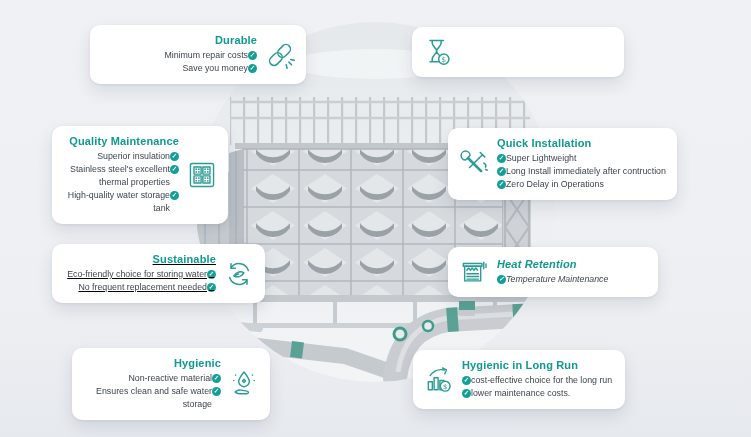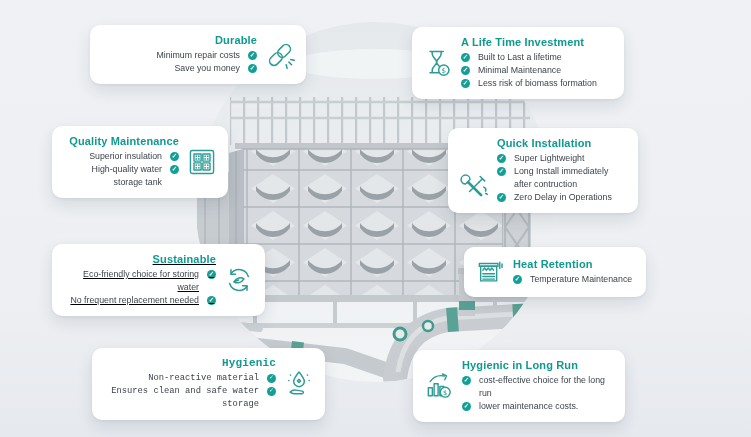--- a/index.html
+++ b/index.html
@@ -31,21 +31,21 @@
   .icon{flex:0 0 auto;width:32px;height:32px;display:flex;align-items:center;justify-content:center;}
   .icon svg{width:32px;height:32px;display:block;}
   .tcol{display:flex;flex-direction:column;flex:1;min-width:0;}
   .align-right .tcol{align-items:flex-end;text-align:right;}
   .align-left  .tcol{align-items:flex-start;text-align:left;}
   .title{
     font-weight:bold;font-size:11px;letter-spacing:.15px;
     color:var(--accent);margin-bottom:3px;white-space:nowrap;
   }
   .bullet{
-    display:flex;align-items:flex-start;gap:8px;
+    display:flex;align-items:flex-start;gap:0;
     font-size:8.8px;line-height:13px;color:var(--ink);
   }
   .check{
     flex:0 0 auto;width:9px;height:9px;border-radius:50%;
     background:var(--check);color:#fff;
     display:flex;align-items:center;justify-content:center;margin-top:2px;
   }
   .check::before{content:"✓";font-size:6.5px;line-height:1;font-weight:bold;}
 </style>
 </head>
@@ -137,42 +137,31 @@
   </div>
 
   <div class="card align-left" style="left:412px;top:27px;width:212px;">
     <span class="icon">
       <svg viewBox="0 0 36 36" fill="none" stroke="#2b9c95" stroke-width="1.7" stroke-linecap="round" stroke-linejoin="round">
         <path d="M9 5h15M9 29h15M11.5 5v3c0 4 5 5.5 5 9s-5 5-5 9v3M21.5 5v3c0 4-5 5.5-5 9s5 5 5 9v3"></path>
         <circle cx="24.5" cy="26" r="5.8" fill="#fff"></circle>
         <text x="24.5" y="29" text-anchor="middle" font-size="8" stroke="none" fill="#2b9c95" font-family="DejaVu Sans, sans-serif">$</text>
       </svg>
     </span>
-    <div class="tcol">
-      <div class="title">A Life Time Investment</div>
-      <div class="bullet">
-          <span class="check"></span>
-          <span>Built to Last a lifetime</span>
-        </div>
-      <div class="bullet">
-          <span class="check"></span>
-          <span>Minimal Maintenance</span>
-        </div>
-      <div class="bullet">
-          <span class="check"></span>
-          <span>Less risk of biomass formation</span>
-        </div>
-    </div>
   </div>
 
   <div class="card align-right" style="left:52px;top:126px;width:176px;">
     <div class="tcol">
       <div class="title">Quality Maintenance</div>
       <div class="bullet">
           <span>Superior insulation</span>
+          <span class="check"></span>
+        </div>
+      <div class="bullet">
+          <span>Stainless steel's excellent thermal properties</span>
           <span class="check"></span>
         </div>
       <div class="bullet">
           <span>High-quality water storage tank</span>
           <span class="check"></span>
         </div>
     </div>
     <span class="icon">
       <svg viewBox="0 0 36 36" fill="none" stroke="#2b9c95" stroke-width="1.6" stroke-linejoin="round">
         <rect x="5" y="5" width="26" height="26" rx="2"></rect>
@@ -195,21 +184,21 @@
             <circle cx="14.5" cy="24.5" r="1"></circle>
           <circle cx="21.5" cy="21.5" r="1"></circle>
             <circle cx="24.5" cy="21.5" r="1"></circle>
             <circle cx="21.5" cy="24.5" r="1"></circle>
             <circle cx="24.5" cy="24.5" r="1"></circle>
         </g>
       </svg>
     </span>
   </div>
 
-  <div class="card align-left" style="left:448px;top:128px;width:190px;align-items:flex-end;">
+  <div class="card align-left" style="left:448px;top:128px;width:229px;">
     <span class="icon">
       <svg viewBox="0 0 36 36" fill="none" stroke="#2b9c95" stroke-width="1.7" stroke-linecap="round" stroke-linejoin="round">
         <path d="M13.5 8.5a5 5 0 1 0-5 5l2-2z"></path>
         <path d="M11.5 11.5 L26 26" stroke-width="3"></path>
         <path d="M27.5 7.5l-4 4M25 5l5 5"></path>
         <path d="M23.5 11.5 L13 22"></path>
         <path d="M29 17c2 1 3 2.5 2 4.5M31 24l2 1"></path>
       </svg>
     </span>
     <div class="tcol">
@@ -246,40 +235,40 @@
         <path d="M28.5 14a11 11 0 0 0-19.5-3"></path>
         <path d="M9 6.5v5h5"></path>
         <path d="M7.5 22a11 11 0 0 0 19.5 3"></path>
         <path d="M27 29.5v-5h-5"></path>
         <path d="M12.5 20c2.5-4.5 8-5.5 11-3.2-2.5 4.5-8 5.5-11 3.2z"></path>
         <path d="M12.5 20l5-2"></path>
       </svg>
     </span>
   </div>
 
-  <div class="card align-left" style="left:464px;top:247px;width:182px;">
+  <div class="card align-left" style="left:448px;top:247px;width:210px;font-style:italic;">
     <span class="icon">
       <svg viewBox="0 0 36 36" fill="none" stroke="#2b9c95" stroke-width="1.6" stroke-linecap="round" stroke-linejoin="round">
         <rect x="6" y="8.5" width="21" height="3"></rect>
         <rect x="7.5" y="11.5" width="18" height="16.5"></rect>
         <path d="M10 16l2-2.5 2 2.5 2-2.5 2 2.5 2-2.5 2 2.5"></path>
         <path d="M10 20h13M10 23h13M10 26h13"></path>
         <path d="M29 7v7M31.5 9v4"></path>
       </svg>
     </span>
     <div class="tcol">
       <div class="title">Heat Retention</div>
       <div class="bullet">
           <span class="check"></span>
           <span>Temperature Maintenance</span>
         </div>
     </div>
   </div>
 
-  <div class="card align-right" style="left:92px;top:348px;width:233px;font-family:Liberation Mono, monospace;">
+  <div class="card align-right" style="left:72px;top:348px;width:198px;">
     <div class="tcol">
       <div class="title">Hygienic</div>
       <div class="bullet">
           <span>Non-reactive material</span>
           <span class="check"></span>
         </div>
       <div class="bullet">
           <span>Ensures clean and safe water storage</span>
           <span class="check"></span>
         </div>

